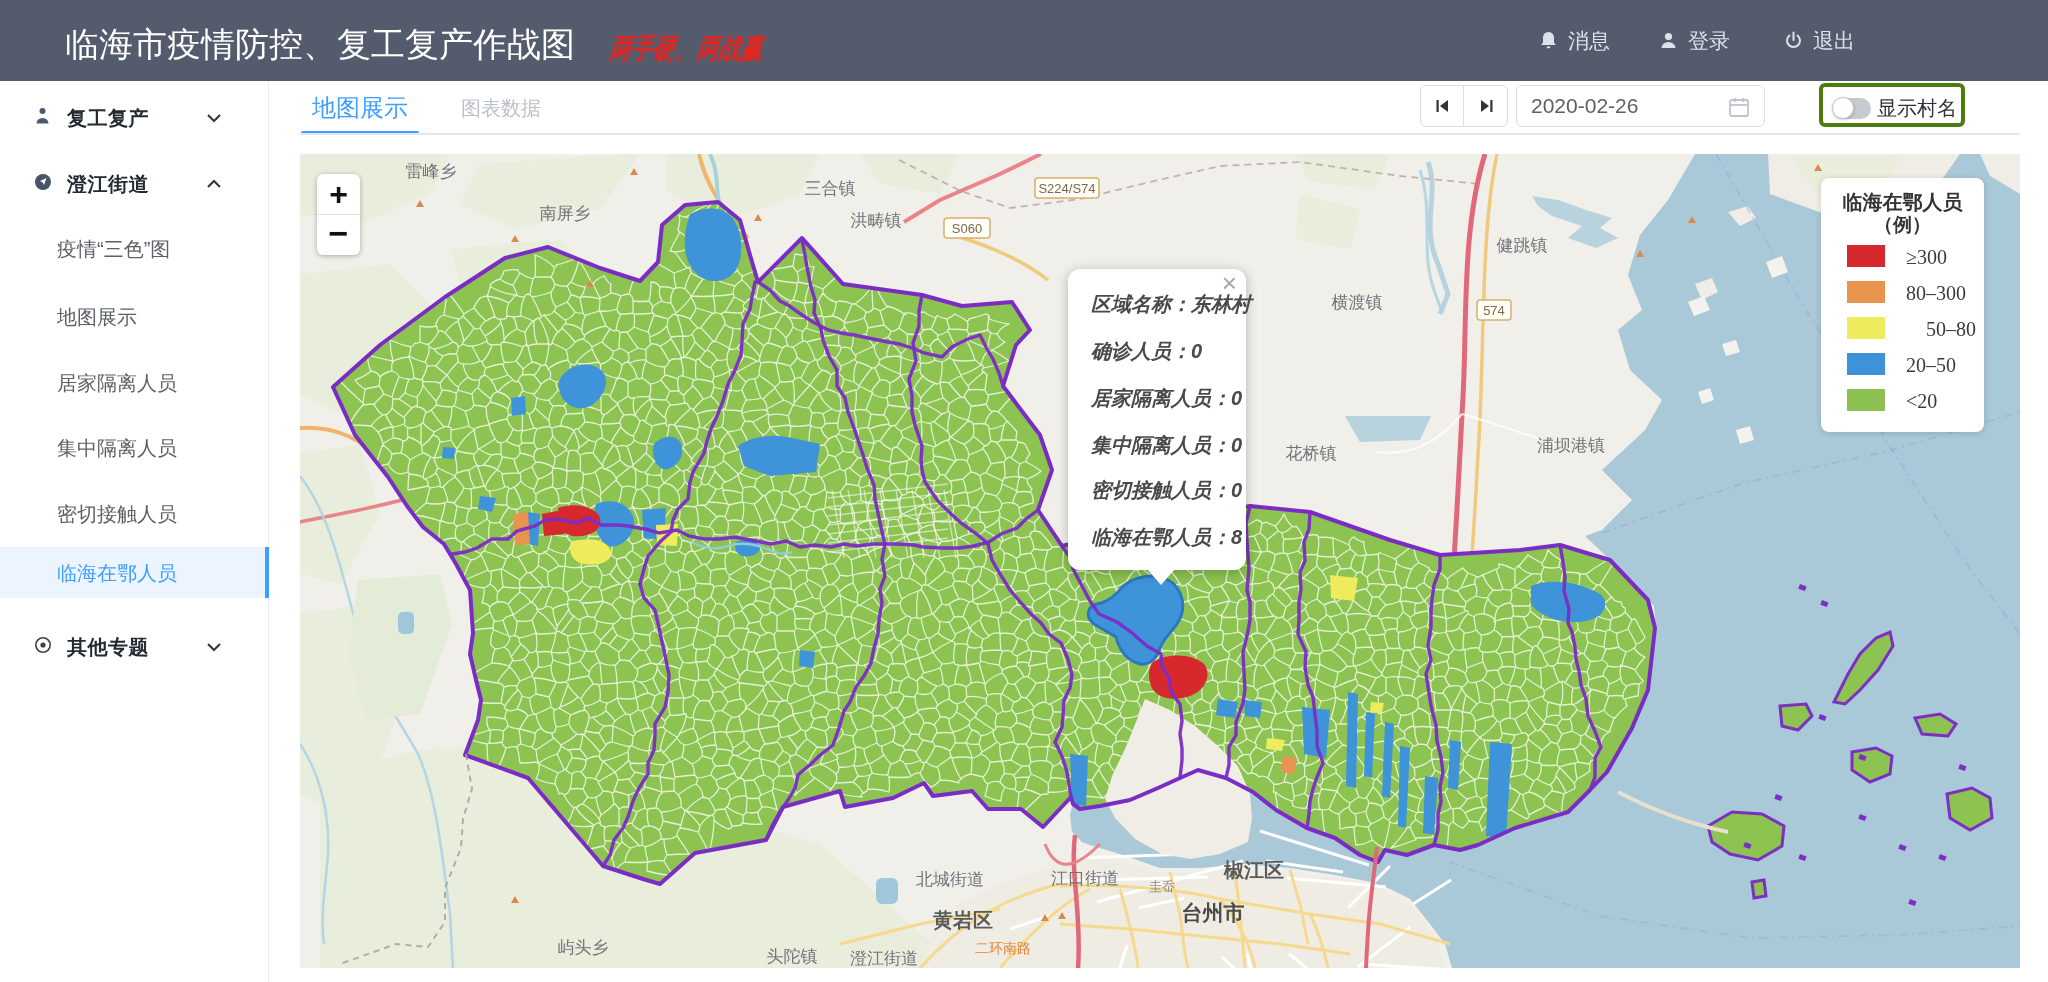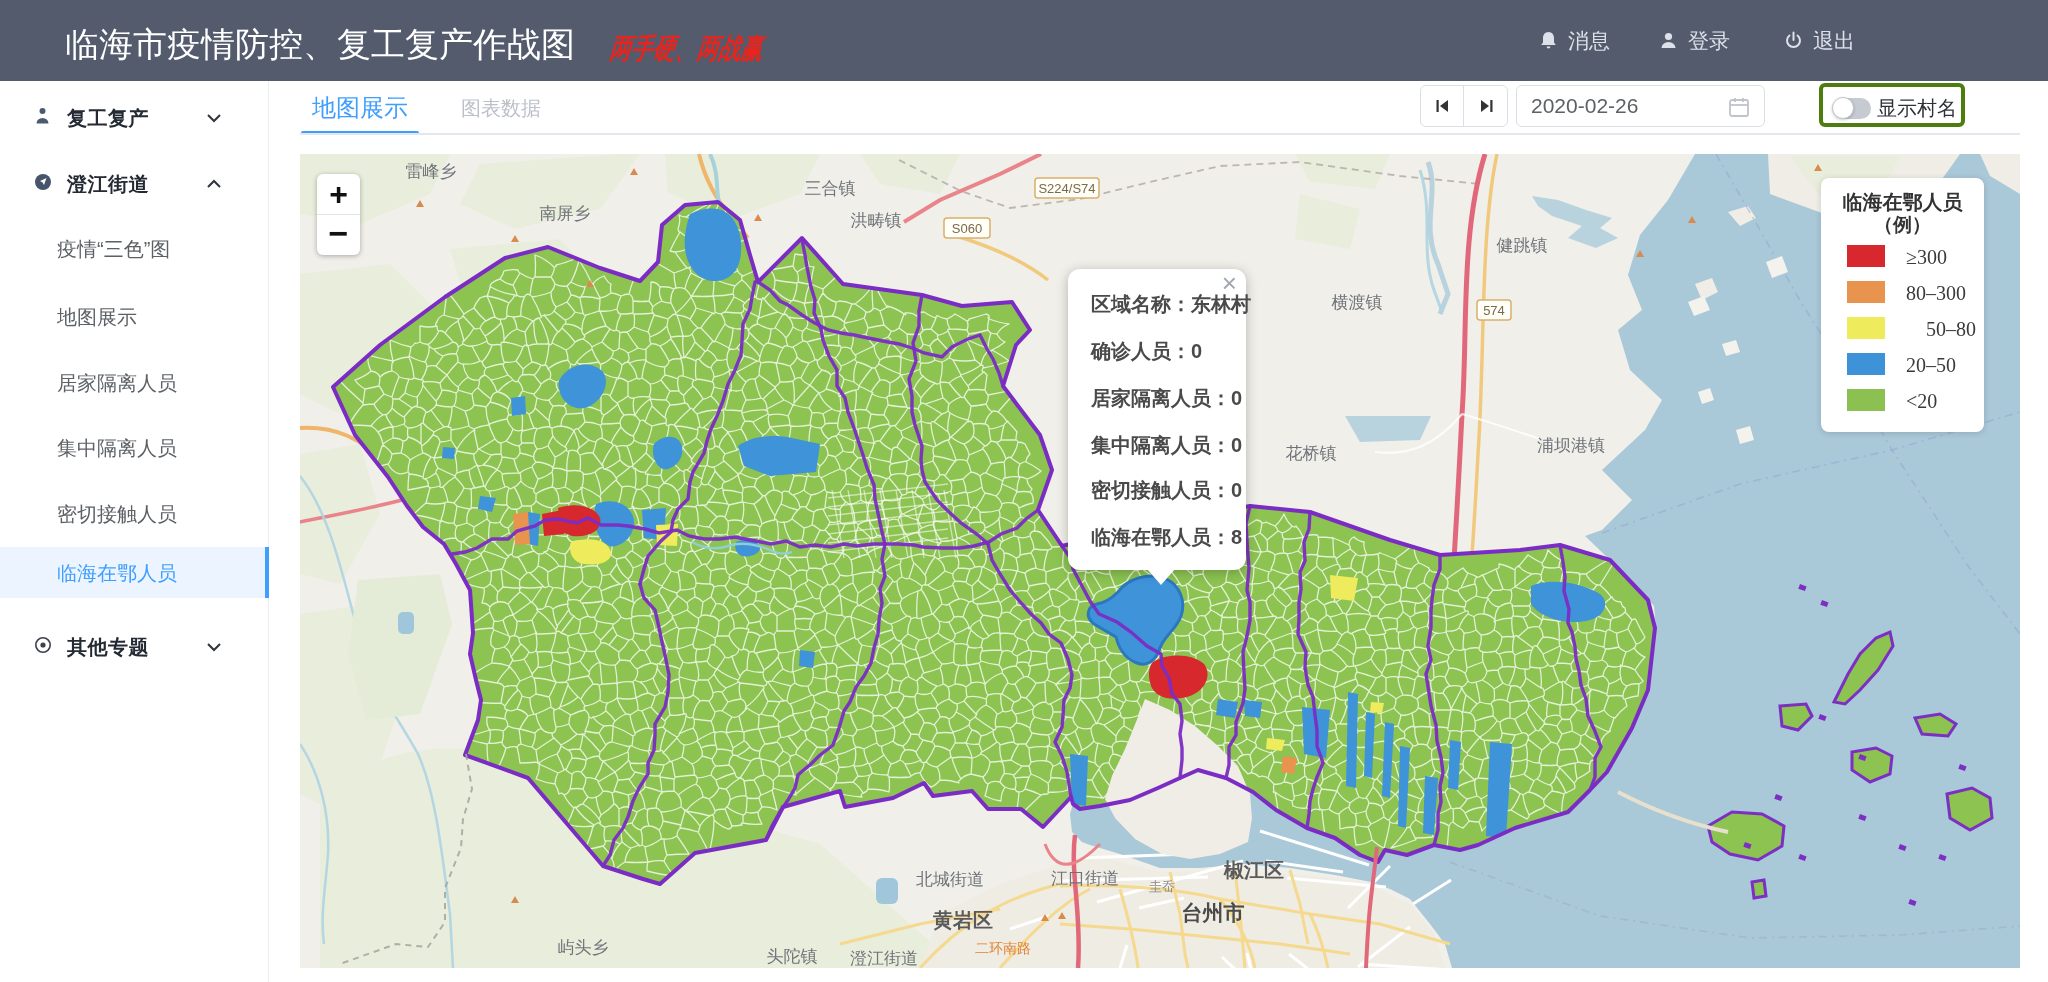--- a/index.html
+++ b/index.html
@@ -54,21 +54,21 @@
   border-radius:6px; box-shadow:0 1px 5px rgba(0,0,0,.3); }
 #zoomctl .zp { position:absolute; left:0; top:0; width:43px; height:41px; text-align:center;
   font-size:32px; font-weight:bold; color:#111; line-height:41px;}
 #zoomctl .zm { position:absolute; left:0; top:40px; width:43px; height:41px; text-align:center;
   border-top:1px solid #e3e3e3; font-size:34px; font-weight:bold; color:#111; line-height:37px;}
 #popup { position:absolute; left:768px; top:115px; width:178px; height:301px; background:#fff;
   border-radius:12px; box-shadow:0 2px 12px rgba(0,0,0,.25); }
 #popup:after { content:""; position:absolute; left:79px; bottom:-15px; width:0; height:0;
   border-left:14px solid transparent; border-right:14px solid transparent; border-top:16px solid #fff;}
 #popup .x { position:absolute; right:9px; top:-1px; font-size:26px; color:#a2a7ad; font-weight:normal;}
-#popup .r { position:absolute; left:23px; font-size:20px; color:#4a4a4a; font-weight:bold; white-space:nowrap;}
+#popup .r { position:absolute; left:23px; font-size:20px; color:#4a4a4a; font-weight:bold; white-space:nowrap;font-style:italic;}
 #legend { position:absolute; left:1521px; top:24px; width:163px; height:254px; background:#fff;
   border-radius:8px; box-shadow:0 1px 6px rgba(0,0,0,.15); }
 #legend .t1 { position:absolute; top:11px; width:100%; text-align:center; font-size:20px;
   color:#333; font-weight:bold; font-family:"Liberation Serif",serif;}
 #legend .t2 { position:absolute; top:34px; width:100%; text-align:center; font-size:19px;
   color:#333; font-weight:bold; font-family:"Liberation Serif",serif;}
 .sw { position:absolute; left:26px; width:38px; height:22px; }
 .sl { position:absolute; left:85px; width:70px; font-size:20px; color:#3a3a3a;
   font-family:"Liberation Serif",serif; }
 </style>

